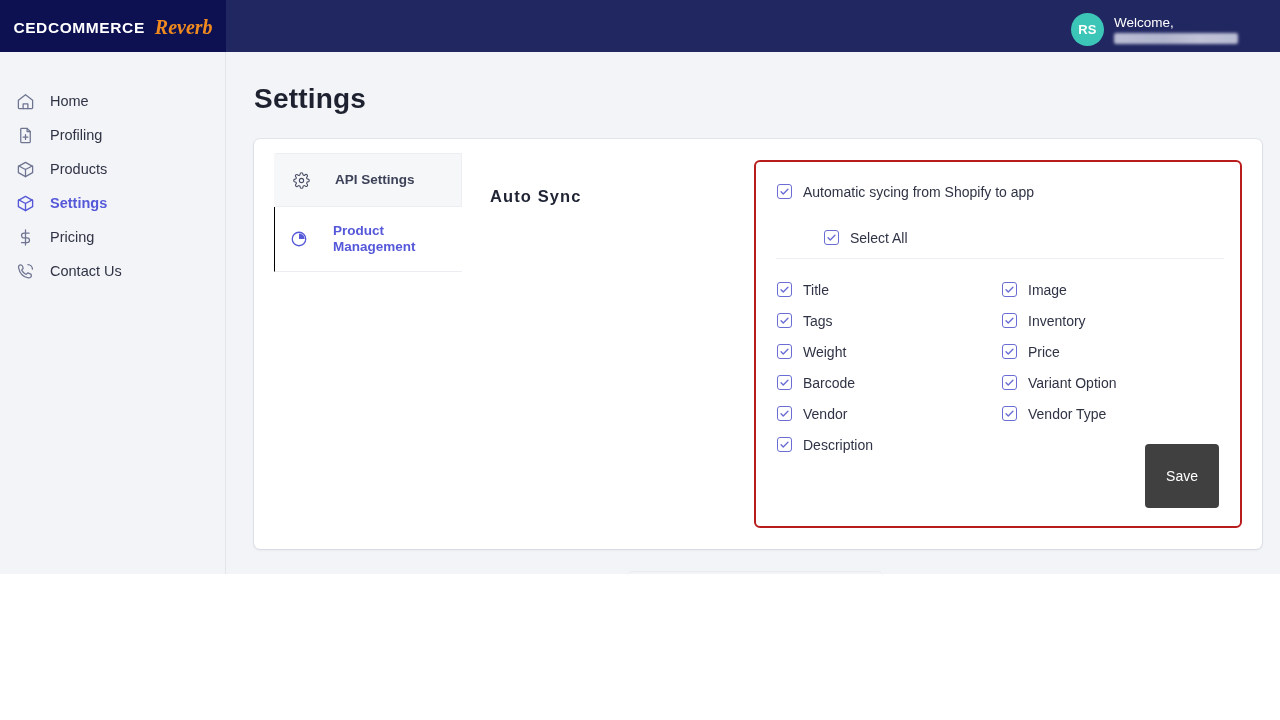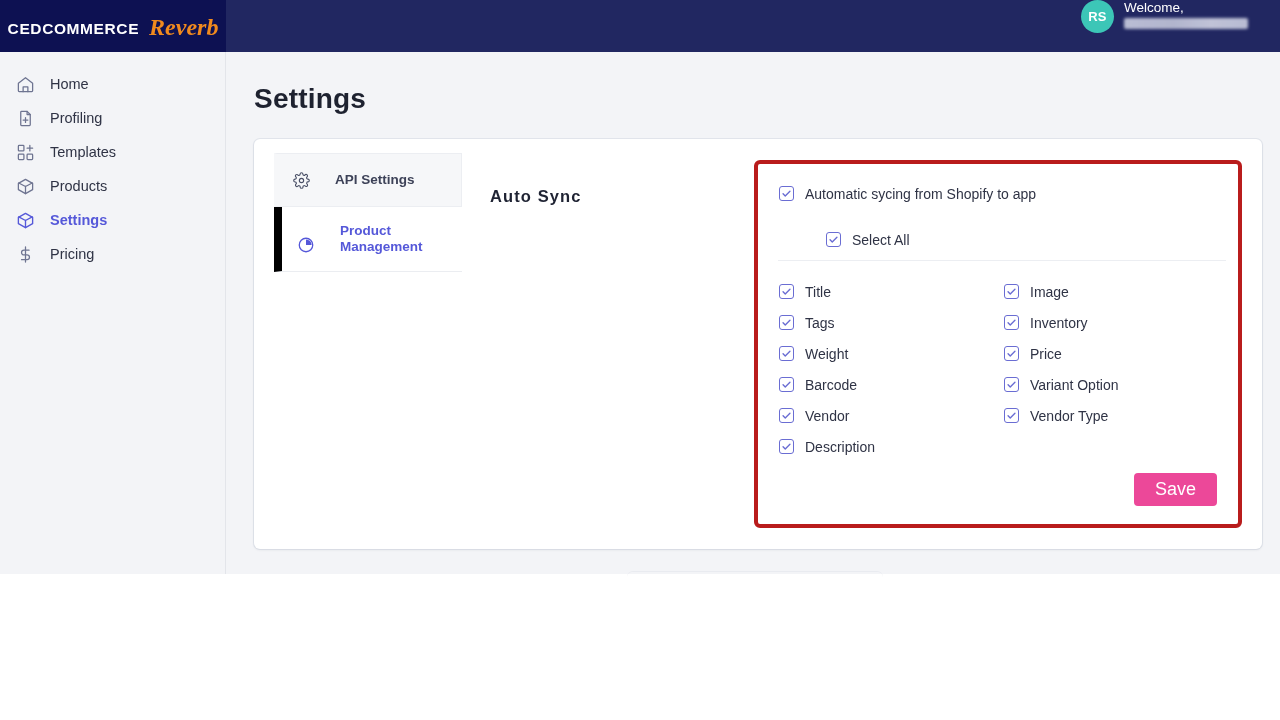--- a/index.html
+++ b/index.html
@@ -21,47 +21,47 @@
   .logo-block {
     width:226px; height:52px; background:#0d1152;
     display:flex; align-items:center; justify-content:center;
   }
   .logo-text { display:flex; align-items:baseline; }
   .logo-ced {
     color:#ffffff; font-weight:bold; font-size:15.5px;
     letter-spacing:0.6px; font-family:"Liberation Sans", sans-serif;
   }
   .logo-reverb {
-    color:#f08a1e; font-size:24px; font-style:italic; font-weight:bold;
+    color:#f08a1e; font-size:20px; font-style:italic; font-weight:bold;
     font-family:"Liberation Serif", serif; margin-left:10px;
     transform:translateY(1px);
   }
   .header-right {
-    margin-left:auto; display:flex; align-items:flex-start;
-    gap:10px; padding-right:32px;
+    margin-left:auto; display:flex; align-items:center;
+    gap:10px; padding-right:42px;
   }
   .avatar {
     width:33px; height:33px; border-radius:50%;
     background:#3cc6b7; color:#ffffff;
     display:flex; align-items:center; justify-content:center;
     font-size:13px; font-weight:bold; letter-spacing:0.3px;
   }
   .welcome-wrap { display:flex; flex-direction:column; gap:3px; }
   .welcome-text { color:#ffffff; font-size:13.5px; line-height:15px; }
   .welcome-name-redacted {
     width:124px; height:11px; border-radius:2px;
     background:linear-gradient(90deg,#cfd2e4 0%,#c6c9dd 40%,#d6d8e8 70%,#cdd0e2 100%);
     filter:blur(1.6px); opacity:.88;
   }
 
   
   .sidebar {
     position:absolute; left:0; top:52px; width:226px; height:522px;
     background:#f3f4f7; border-right:1px solid #e3e5ea;
-    padding-top:15px;
+    padding-top:32px;
   }
   .nav-item {
     display:flex; align-items:center; gap:14px;
     height:34px; padding-left:14px; cursor:pointer;
   }
   .nav-icon {
     width:22px; height:22px; display:flex;
     align-items:center; justify-content:center; color:#6e7491;
   }
   .nav-label { font-size:14.5px; color:#2f3345; line-height:1; }
@@ -85,36 +85,36 @@
   }
 
   
   .tabs { position:absolute; left:20px; top:14px; width:188px; }
   .tab {
     display:flex; align-items:center; gap:24px;
     padding:16px 12px 16px 14px; cursor:pointer;
     border-left:3px solid transparent;
   }
   .tab.grey { background:#f6f7f9; border:1px solid #eceef2; border-left:3px solid transparent; }
-  .tab.active { border-left:8px solid #000000; border-bottom:1px solid #ebedf1;align-items:flex-end; }
+  .tab.active { border-left:1px solid #000000; border-bottom:1px solid #ebedf1; }
   .tab-icon { width:20px; height:20px; display:flex; align-items:center; justify-content:center; color:#4a5067; flex:0 0 20px; }
   .tab.active .tab-icon { color:#5558d9; }
   .tab-label { font-size:13.5px; font-weight:bold; color:#3d4258; line-height:16px; }
   .tab.active .tab-label { color:#5558d9; }
 
   
   .section-title {
     position:absolute; left:236px; top:48px;
     font-size:16.5px; font-weight:bold; color:#1f2333; letter-spacing:1.1px;
   }
 
   
   .options-panel {
     position:absolute; left:500px; top:21px; width:488px; height:368px;
-    border:4px solid #b91c1c; border-radius:6px; background:#ffffff;
+    border:2px solid #b91c1c; border-radius:6px; background:#ffffff;
   }
   .opt-row { display:flex; align-items:center; gap:11px; }
   .cb {
     width:15px; height:15px; flex:0 0 15px;
     border:1.6px solid #6a6dd3; border-radius:3px;
     background:#ffffff; display:flex; align-items:center; justify-content:center;
     cursor:pointer;
   }
   .cb svg { width:11px; height:11px; display:block; }
   .opt-label { font-size:14px; color:#2f3345; line-height:1; white-space:nowrap; }
@@ -125,22 +125,22 @@
     position:absolute; left:20px; top:96px; width:448px; height:1px; background:#eceef2;
   }
   .grid {
     position:absolute; left:21px; top:120px; width:448px;
     display:grid; grid-template-columns:225px 223px;
     row-gap:16px; column-gap:0;
   }
   .grid .opt-row { height:15px; }
   .save-btn {
     position:absolute; right:21px; bottom:18px;
-    background:#ec4899; color:#ffffff; border:none; border-radius:4px;
-    padding:6px 21px; font-size:18px; cursor:pointer;
+    background:#404040; color:#ffffff; border:none; border-radius:4px;
+    padding:24px 21px; font-size:14px; cursor:pointer;
     font-family:"Liberation Sans", sans-serif;
   }
 
   
   .below-card {
     position:absolute; left:627px; top:571px; width:256px; height:60px;
     border-top:1px solid #e6e8ee; border-radius:6px 6px 0 0;
     filter:blur(.6px); opacity:.75;
   }
   .bottom-fill {
@@ -184,31 +184,20 @@
       <span class="nav-icon">
         <svg viewBox="0 0 24 24" width="19" height="19" fill="none" stroke="currentColor" stroke-width="1.6" stroke-linecap="round" stroke-linejoin="round">
           <path d="M14 3H7a1 1 0 0 0-1 1v16a1 1 0 0 0 1 1h10a1 1 0 0 0 1-1V7z"></path>
           <path d="M14 3v4h4"></path>
           <path d="M12 11v6M9 14h6"></path>
         </svg>
       </span>
       <span class="nav-label">Profiling</span>
     </div>
 
-    <div class="nav-item">
-      <span class="nav-icon">
-        <svg viewBox="0 0 24 24" width="19" height="19" fill="none" stroke="currentColor" stroke-width="1.6" stroke-linecap="round" stroke-linejoin="round">
-          <rect x="3" y="3" width="7" height="7" rx="1"></rect>
-          <rect x="3" y="14" width="7" height="7" rx="1"></rect>
-          <rect x="14" y="14" width="7" height="7" rx="1"></rect>
-          <path d="M17.5 3v7M14 6.5h7"></path>
-        </svg>
-      </span>
-      <span class="nav-label">Templates</span>
-    </div>
 
     <div class="nav-item">
       <span class="nav-icon">
         <svg viewBox="0 0 24 24" width="19" height="19" fill="none" stroke="currentColor" stroke-width="1.6" stroke-linecap="round" stroke-linejoin="round">
           <path d="M21 16V8l-9-5-9 5v8l9 5 9-5z"></path>
           <path d="M3.5 7.5 12 12l8.5-4.5M12 12v9"></path>
         </svg>
       </span>
       <span class="nav-label">Products</span>
     </div>
@@ -226,20 +215,29 @@
     <div class="nav-item">
       <span class="nav-icon">
         <svg viewBox="0 0 24 24" width="19" height="19" fill="none" stroke="currentColor" stroke-width="1.6" stroke-linecap="round" stroke-linejoin="round">
           <path d="M12 2.5v19"></path>
           <path d="M16.5 6.5H10a3 3 0 0 0 0 6h4a3 3 0 0 1 0 6H7"></path>
         </svg>
       </span>
       <span class="nav-label">Pricing</span>
     </div>
 
+    <div class="nav-item">
+      <span class="nav-icon">
+        <svg viewBox="0 0 24 24" width="19" height="19" fill="none" stroke="currentColor" stroke-width="1.6" stroke-linecap="round" stroke-linejoin="round">
+          <path d="M6 3.5c1 0 1.6.4 2 1.4l.9 2.2c.3.8.1 1.3-.5 1.8l-.8.7c-.3.3-.4.6-.2 1a10.5 10.5 0 0 0 4.9 4.9c.4.2.7.1 1-.2l.7-.8c.5-.6 1-.8 1.8-.5l2.2.9c1 .4 1.4 1 1.4 2 0 2.1-1.7 3.6-3.8 3.2C9.6 19.2 4.8 14.4 3.3 7.3 2.9 5.2 4 3.5 6 3.5z"></path>
+          <path d="M15 3.2a6 6 0 0 1 5.8 5.8"></path>
+        </svg>
+      </span>
+      <span class="nav-label">Contact Us</span>
+    </div>
   </div>
 
   <div class="main">
     <div class="page-title">Settings</div>
 
     <div class="card">
 
       <div class="tabs">
         <div class="tab grey">
           <span class="tab-icon">

